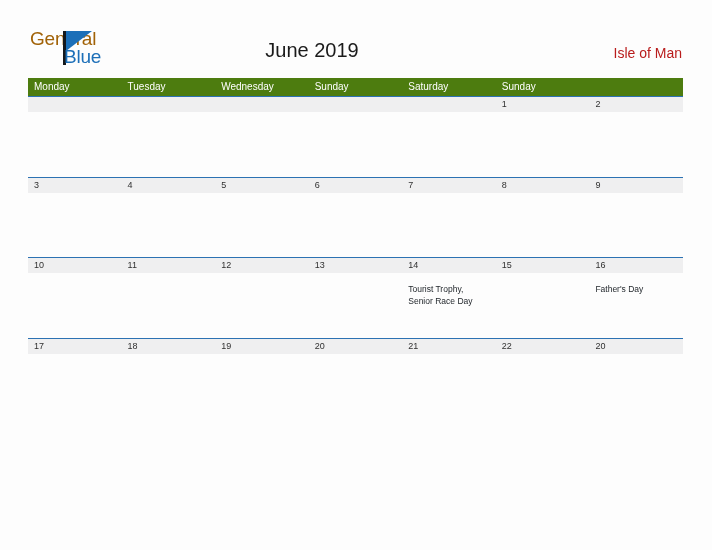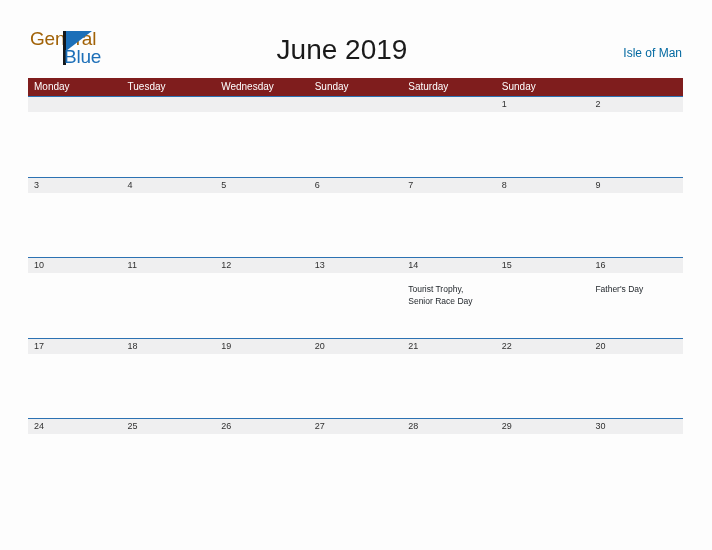--- a/index.html
+++ b/index.html
@@ -74,47 +74,46 @@
     border-left: 26px solid #1c6fb8;
     border-bottom: 20px solid transparent;
   }
 
   .cal-title {
     position: absolute;
     left: 0;
     top: 34px;
     width: 624px;
     text-align: center;
-    font-size: 28px;
+    font-size: 20px;
     color: #1a1a1a;
     line-height: 32px;
-    margin-left: 30px;
   }
 
   .cal-location {
     position: absolute;
     right: 30px;
     top: 45px;
-    font-size: 12px;
-    color: #0369a1;
+    font-size: 14px;
+    color: #b91c1c;
     line-height: 16px;
     white-space: nowrap;
   }
 
   
   .calendar {
     position: absolute;
     left: 28px;
     top: 78px;
     width: 655px;
   }
 
   .weekday-row {
     display: flex;
-    background: #7f1d1d;
+    background: #4d7c0f;
     height: 18px;
   }
   .weekday-cell {
     flex: 0 0 93.571428px;
     width: 93.571428px;
     box-sizing: border-box;
     padding-left: 6px;
     font-size: 10px;
     color: #ffffff;
     line-height: 18px;
@@ -284,37 +283,17 @@
           <div class="events-band">
             <div class="event-cell"></div>
             <div class="event-cell"></div>
             <div class="event-cell"></div>
             <div class="event-cell"></div>
             <div class="event-cell"></div>
             <div class="event-cell"></div>
             <div class="event-cell"></div>
           </div>
         </div>
-        <div class="week-row">
-          <div class="date-band">
-            <div class="day-cell">24</div>
-            <div class="day-cell">25</div>
-            <div class="day-cell">26</div>
-            <div class="day-cell">27</div>
-            <div class="day-cell">28</div>
-            <div class="day-cell">29</div>
-            <div class="day-cell">30</div>
-          </div>
-          <div class="events-band">
-            <div class="event-cell"></div>
-            <div class="event-cell"></div>
-            <div class="event-cell"></div>
-            <div class="event-cell"></div>
-            <div class="event-cell"></div>
-            <div class="event-cell"></div>
-            <div class="event-cell"></div>
-          </div>
-        </div>
       </div>
 
   </div>
 
 </div>
 
 </body></html>

